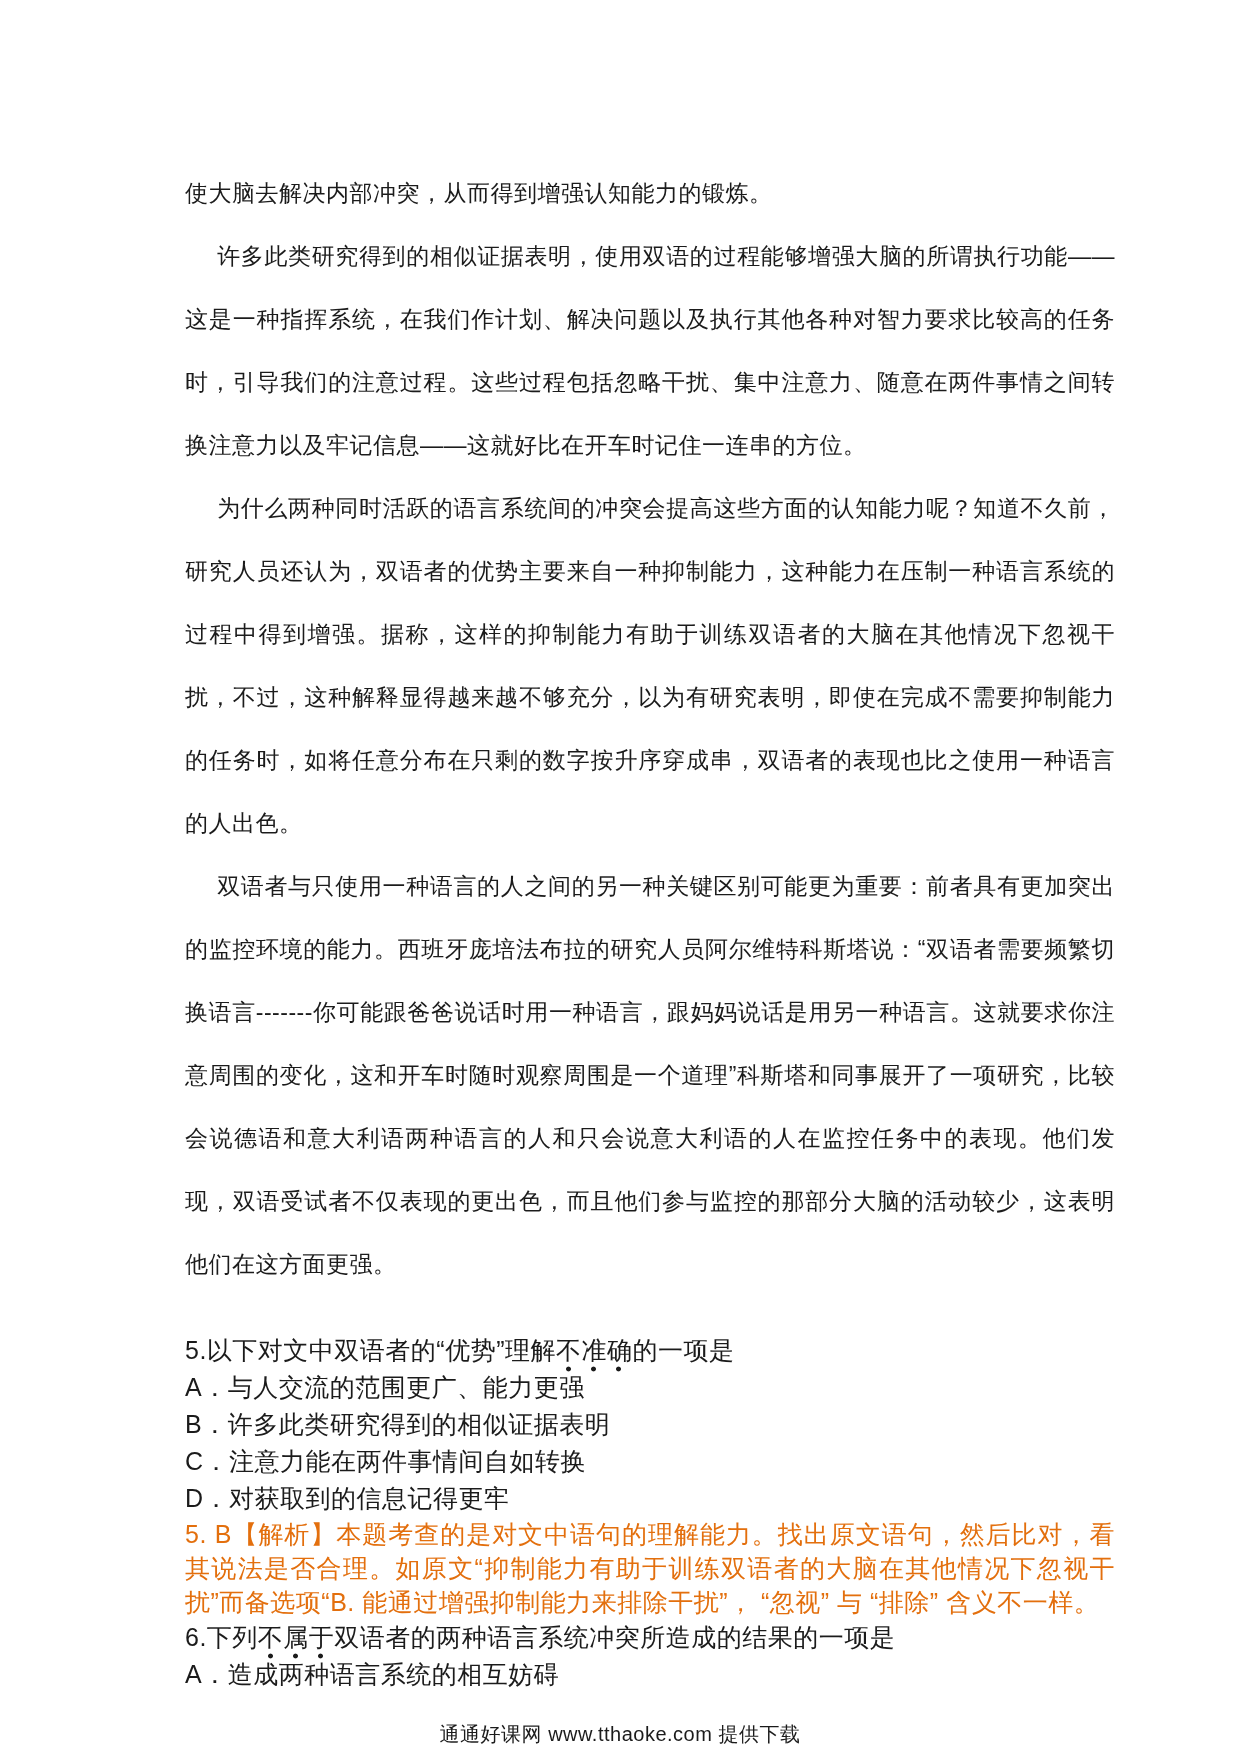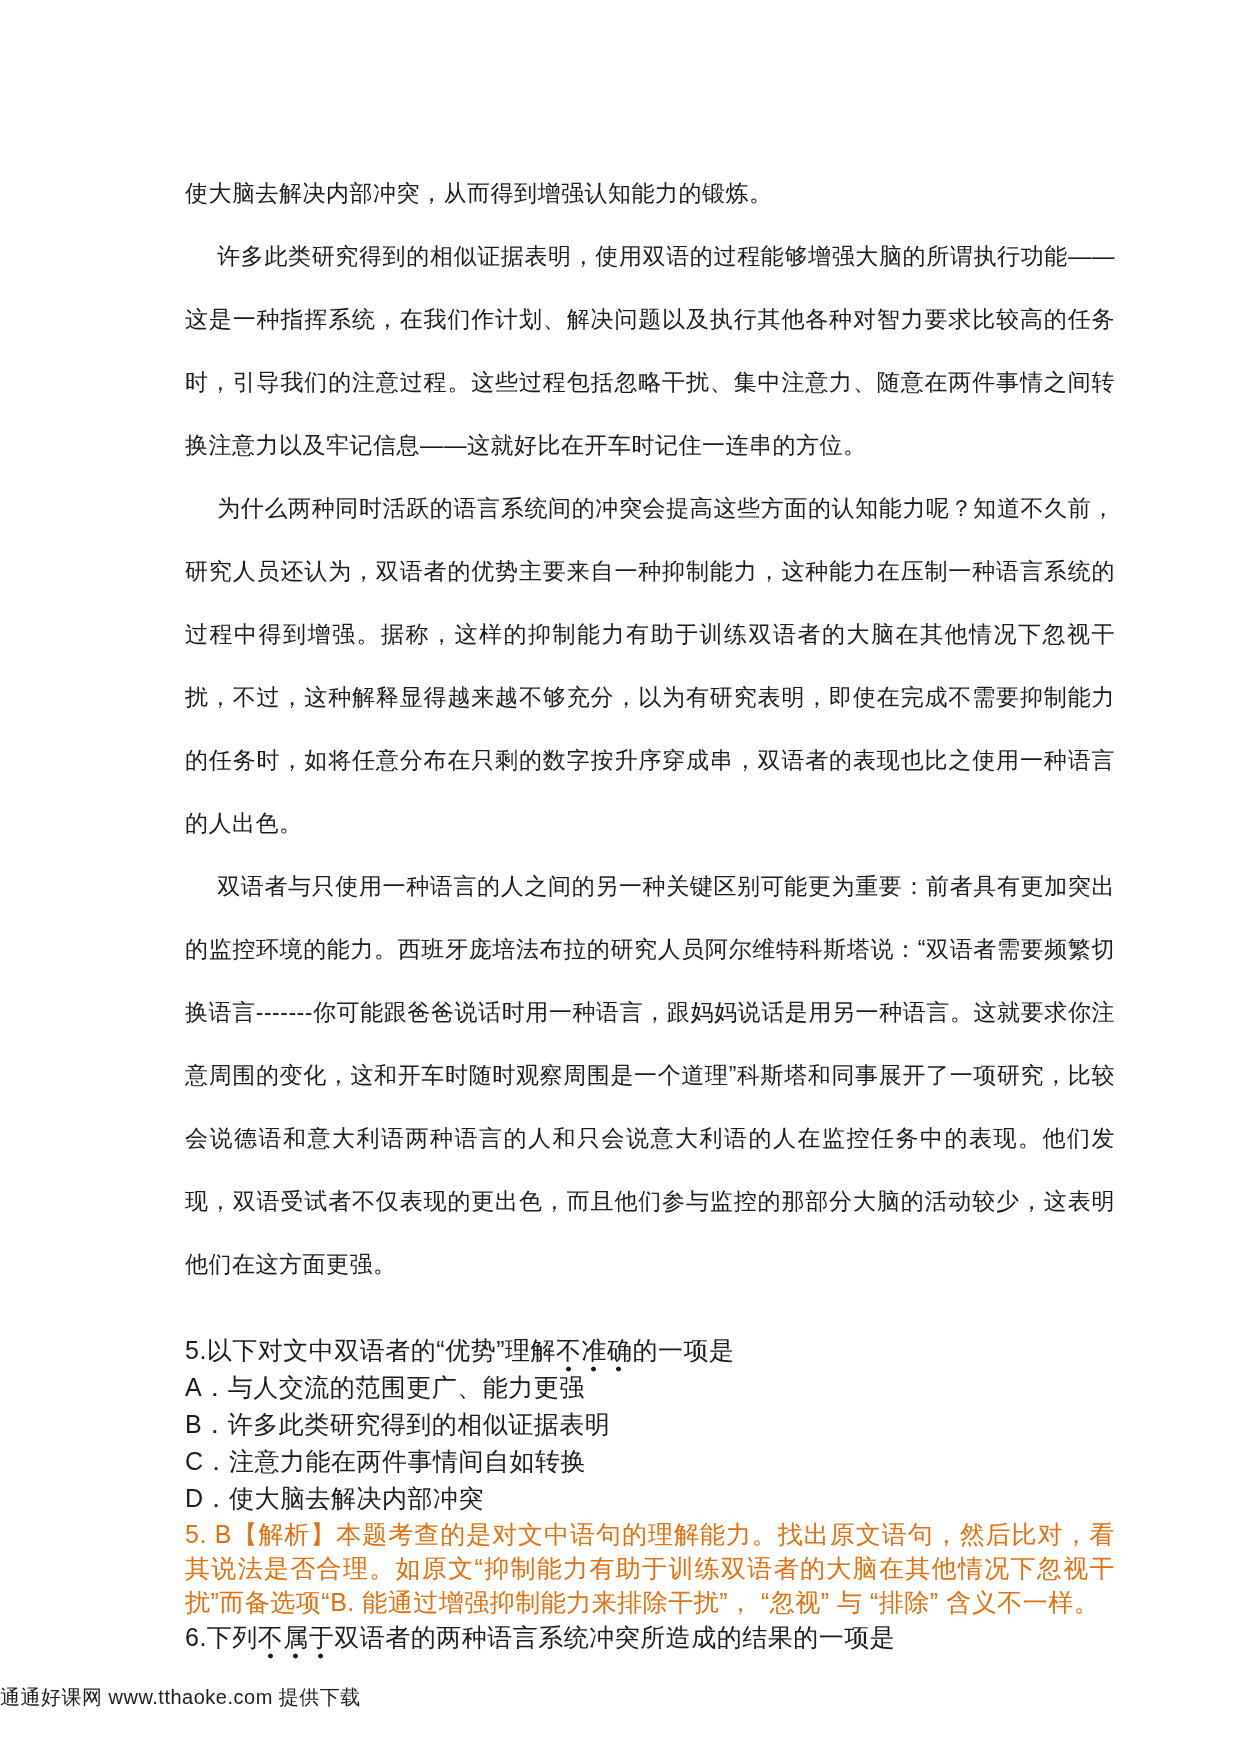--- a/index.html
+++ b/index.html
@@ -57,21 +57,21 @@
     margin: 0;
     color: #E36F0D;
     line-height: 34px;
     text-align: justify;
     text-justify: inter-ideograph;
     word-break: break-all;
   }
   .footer {
     margin-top: 28px;
     width: 100%;
-    text-align: left;
+    text-align: center;
     font-size: 20px;
     color: #1b1b1b;
     letter-spacing: 0.5px;
     line-height: 26px;
   }
 </style>
 </head>
 <body>
 
 <div class="page">
@@ -85,24 +85,25 @@
 
     <p class="para indent">双语者与只使用一种语言的人之间的另一种关键区别可能更为重要：前者具有更加突出的监控环境的能力。西班牙庞培法布拉的研究人员阿尔维特科斯塔说：“双语者需要频繁切换语言-------你可能跟爸爸说话时用一种语言，跟妈妈说话是用另一种语言。这就要求你注意周围的变化，这和开车时随时观察周围是一个道理”科斯塔和同事展开了一项研究，比较会说德语和意大利语两种语言的人和只会说意大利语的人在监控任务中的表现。他们发现，双语受试者不仅表现的更出色，而且他们参与监控的那部分大脑的活动较少，这表明他们在这方面更强。</p>
 
     <div class="qa">
 
       <div class="q-line"><span>5.以下对文中双语者的“优势”理解</span><span class="emph">不准确</span><span>的一项是</span></div>
 
       <div class="option">A．与人交流的范围更广、能力更强</div>
       <div class="option">B．许多此类研究得到的相似证据表明</div>
       <div class="option">C．注意力能在两件事情间自如转换</div>
-      <div class="option">D．使大脑去解决内部冲突</div>
+      <div class="option">D．对获取到的信息记得更牢</div>
 
       <p class="answer">5. B【解析】本题考查的是对文中语句的理解能力。找出原文语句，然后比对，看其说法是否合理。如原文“抑制能力有助于训练双语者的大脑在其他情况下忽视干扰”而备选项“B. 能通过增强抑制能力来排除干扰”，  “忽视” 与 “排除” 含义不一样。</p>
 
       <div class="q-line"><span>6.下列</span><span class="emph">不属于</span><span>双语者的两种语言系统冲突所造成的结果的一项是</span></div>
 
+      <div class="option">A．造成两种语言系统的相互妨碍</div>
 
     </div>
   </div>
 
   <div class="footer">通通好课网  www.tthaoke.com  提供下载</div>
 </div>
 
 </body></html>

